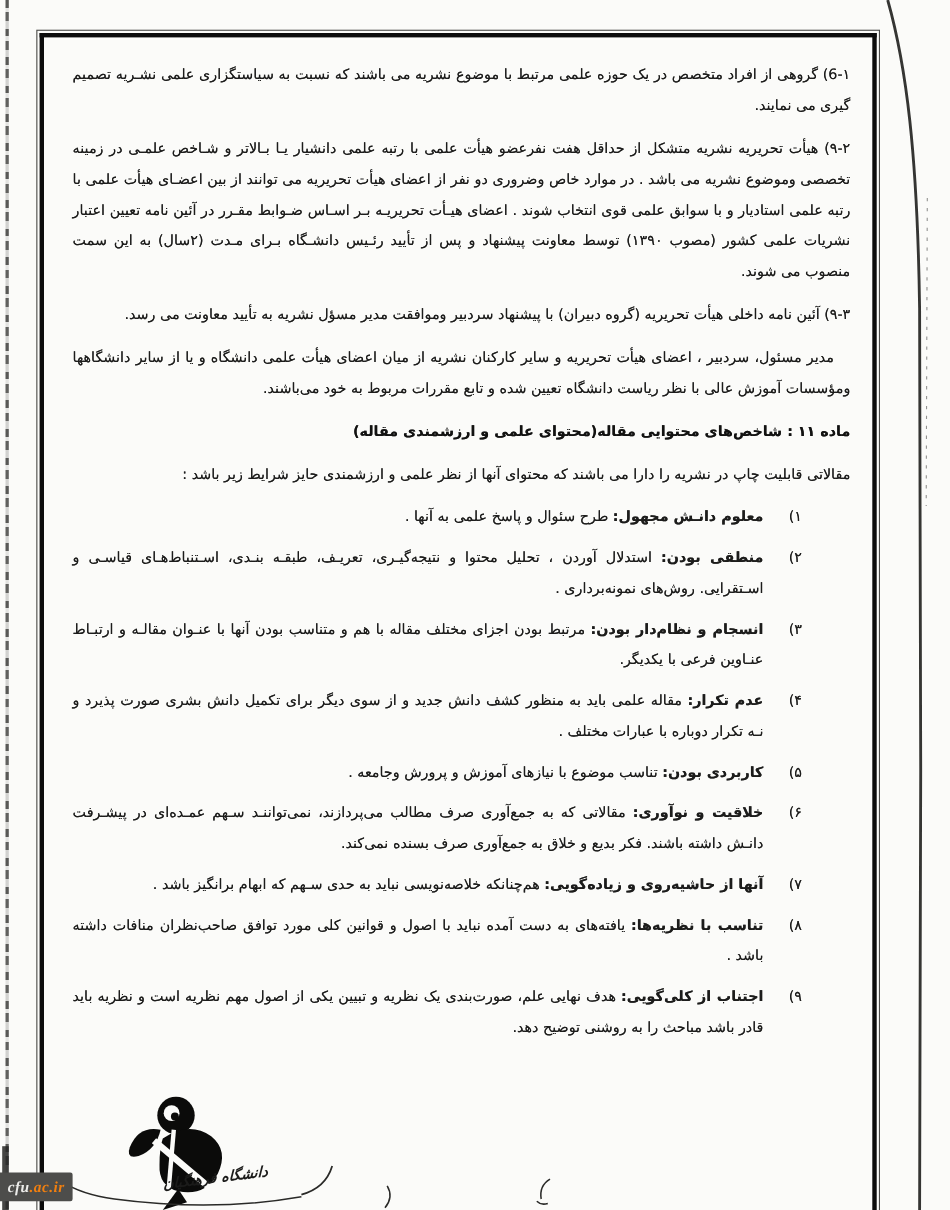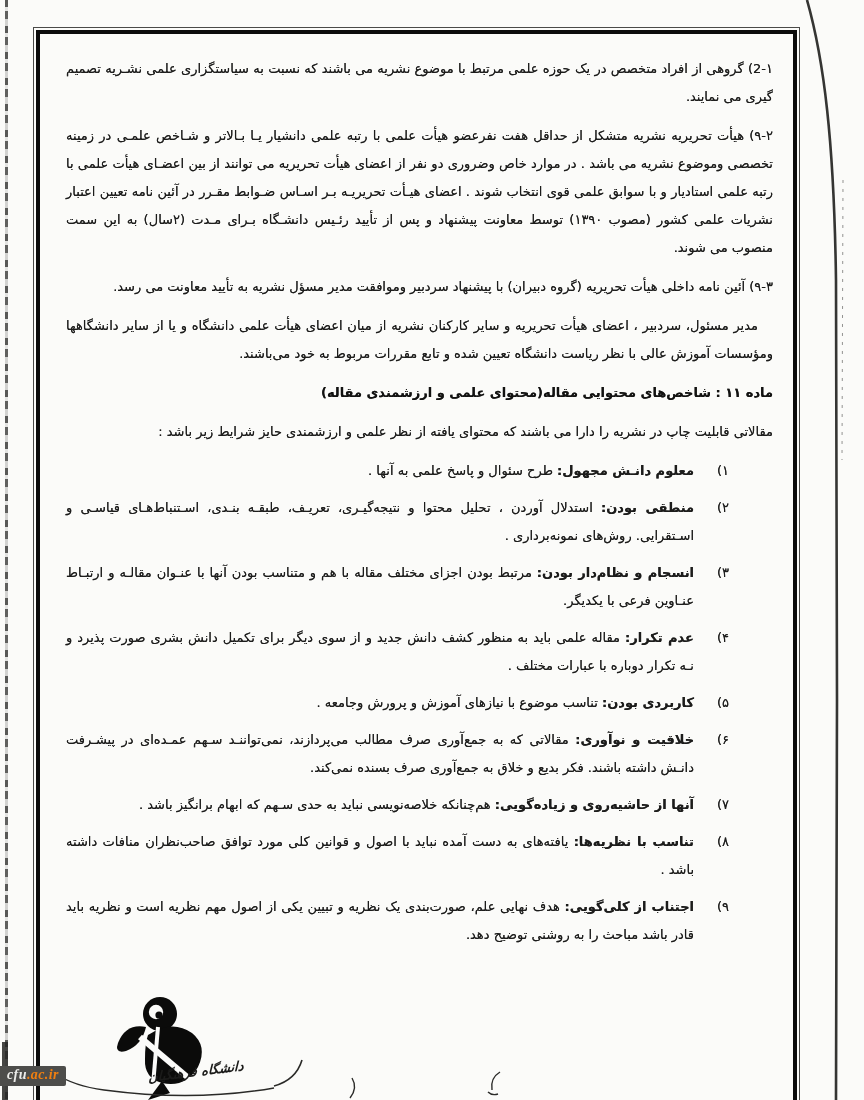--- a/index.html
+++ b/index.html
@@ -58,21 +58,21 @@
     font-size:13px;font-style:italic;font-weight:bold;color:#1b1b1a;
     letter-spacing:1px;white-space:nowrap;
   }
   svg.sig-swash{position:absolute;left:0;top:0;}
   svg.scribble{position:absolute;z-index:4;}
 
   
   .watermark{
     position:absolute;left:0;top:1066px;z-index:9;
     background:#4d4d4b;
-    padding:1px 7px 3px 7px;
+    padding:7px 7px 3px 7px;
     font-family:"Liberation Serif", serif;
     font-style:italic;font-weight:bold;font-size:14px;
     letter-spacing:.4px;
     border-radius:0 2px 2px 0;
     text-align:right;
   }
   .watermark .wm-prefix{color:#ececea;}
   .watermark .wm-suffix{color:#f07f10;}
 </style>
 </head>
@@ -83,28 +83,28 @@
   <div class="scan-edge-left"></div>
   <div class="scan-edge-left-foot"></div>
   <svg class="scan-edge-right" width="864" height="1100">
     <path d="M807 0 C 824 60, 834 140, 836 280 L 837 700 L 836 1100" stroke="#1f1f1d" stroke-width="2.6" fill="none" opacity="0.9"></path>
     <path d="M843 180 L 842 460" stroke="#2a2a28" stroke-width="1" fill="none" opacity="0.5" stroke-dasharray="3 6"></path>
   </svg>
 
   <div class="frame">
     <div class="content">
 
-      <p class="para">2-۱) گروهی از افراد متخصص در یک حوزه علمی مرتبط با موضوع نشریه می باشند که نسبت به سیاستگزاری علمی نشـریه تصمیم گیری می نمایند.</p>
+      <p class="para">6-۱) گروهی از افراد متخصص در یک حوزه علمی مرتبط با موضوع نشریه می باشند که نسبت به سیاستگزاری علمی نشـریه تصمیم گیری می نمایند.</p>
       <p class="para">۹-۲) هیأت تحریریه نشریه متشکل از حداقل هفت نفرعضو هیأت علمی با رتبه علمی دانشیار یـا بـالاتر و شـاخص علمـی در زمینه تخصصی وموضوع نشریه می باشد . در موارد خاص وضروری دو نفر از اعضای هیأت تحریریه می توانند از بین اعضـای هیأت علمی با رتبه علمی استادیار و با سوابق علمی قوی انتخاب شوند . اعضای هیـأت تحریریـه بـر اسـاس ضـوابط مقـرر در آئین نامه تعیین اعتبار نشریات علمی کشور (مصوب ۱۳۹۰) توسط معاونت پیشنهاد و پس از تأیید رئـیس دانشـگاه بـرای مـدت (۲سال) به این سمت منصوب می شوند.</p>
       <p class="para">۹-۳) آئین نامه داخلی هیأت تحریریه (گروه دبیران) با پیشنهاد سردبیر وموافقت مدیر مسؤل نشریه به تأیید معاونت می رسد.</p>
 
       <p class="para indent">مدیر مسئول، سردبیر ، اعضای هیأت تحریریه و سایر کارکنان نشریه از میان اعضای هیأت علمی دانشگاه و یا از سایر دانشگاهها ومؤسسات آموزش عالی با نظر ریاست دانشگاه تعیین شده و تابع مقررات مربوط به خود می‌باشند.</p>
 
       <h3 class="hd">ماده ۱۱ : شاخص‌های محتوایی مقاله(محتوای علمی و ارزشمندی مقاله)</h3>
-      <p class="para">مقالاتی قابلیت چاپ در نشریه را دارا می باشند که محتوای یافته از نظر علمی و ارزشمندی حایز شرایط زیر باشد :</p>
+      <p class="para">مقالاتی قابلیت چاپ در نشریه را دارا می باشند که محتوای آنها از نظر علمی و ارزشمندی حایز شرایط زیر باشد :</p>
 
       <div class="items">
         <div class="item">
           <span class="num">۱)</span>
           <span class="itext"><b>معلوم دانـش مجهول:</b><span> طرح سئوال و پاسخ علمی به آنها .</span></span>
         </div>
         <div class="item">
           <span class="num">۲)</span>
           <span class="itext"><b>منطقی بودن:</b><span> استدلال آوردن ، تحلیل محتوا و نتیجه‌گیـری، تعریـف، طبقـه بنـدی، اسـتنباط‌هـای قیاسـی و اسـتقرایی. روش‌های نمونه‌برداری .</span></span>
         </div>

